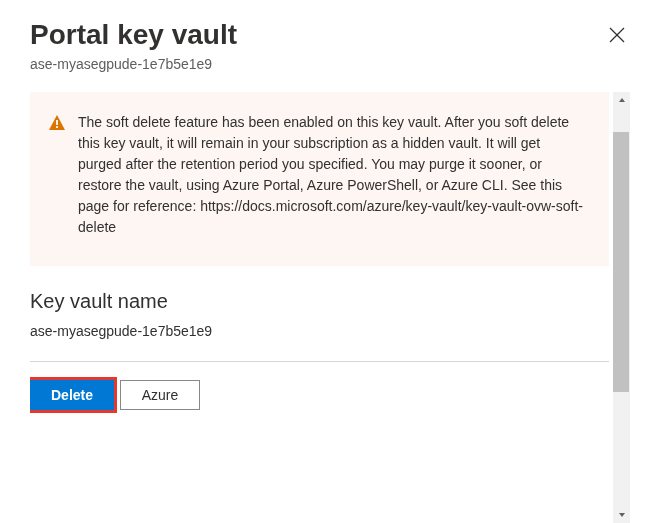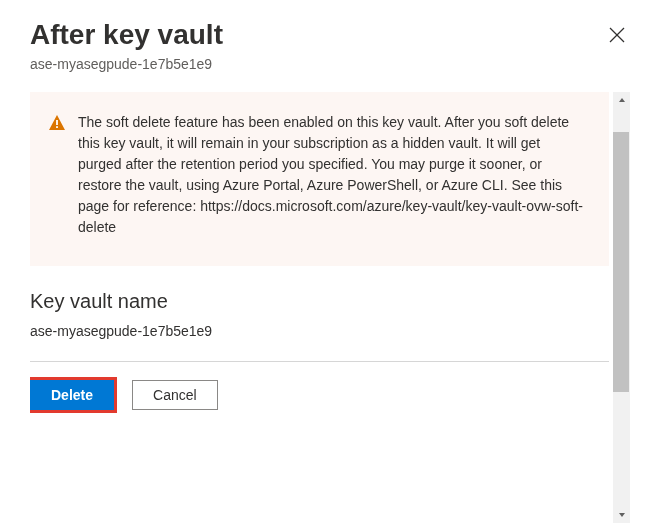--- a/index.html
+++ b/index.html
@@ -110,21 +110,21 @@
       color: #323130;
       margin-bottom: 22px;
     }
     .divider {
       border: none;
       border-top: 1px solid #d6d6d6;
       margin-bottom: 18px;
     }
     .footer {
       display: flex;
-      gap: 18px;
+      gap: 6px;
       padding-bottom: 14px;
       padding-top: 0;
     }
     .btn {
       font-family: inherit;
       font-size: 14px;
       padding: 6px 20px;
       cursor: pointer;
       min-width: 80px;
     }
@@ -140,21 +140,21 @@
       background: #ffffff;
       color: #323130;
       border: 1px solid #8a8886;
     }
   </style>
 </head>
 <body>
 
 <div class="panel">
   <div class="header">
-    <h1 class="title">After key vault</h1>
+    <h1 class="title">Portal key vault</h1>
     <button class="close-btn">
       <span>
         <svg width="18" height="18" viewBox="0 0 18 18">
           <line x1="2" y1="2" x2="16" y2="16" stroke="#323130" stroke-width="1.2"></line>
           <line x1="16" y1="2" x2="2" y2="16" stroke="#323130" stroke-width="1.2"></line>
         </svg>
       </span>
     </button>
   </div>
   <div class="subtitle">ase-myasegpude-1e7b5e1e9</div>
@@ -172,21 +172,21 @@
         <div class="warning-text">The soft delete feature has been enabled on this key vault. After you soft delete this key vault, it will remain in your subscription as a hidden vault. It will get purged after the retention period you specified. You may purge it sooner, or restore the vault, using Azure Portal, Azure PowerShell, or Azure CLI. See this page for reference: https://docs.microsoft.com/azure/key-vault/key-vault-ovw-soft-delete</div>
       </div>
 
       <div class="field-label">Key vault name</div>
       <div class="field-value">ase-myasegpude-1e7b5e1e9</div>
 
       <hr class="divider">
 
       <div class="footer">
         <button class="btn btn-primary">Delete</button>
-        <button class="btn btn-secondary">Cancel</button>
+        <button class="btn btn-secondary">Azure</button>
       </div>
     </div>
 
     <div class="scrollbar-track">
       <div class="scrollbar-arrow top">
         <svg width="10" height="10" viewBox="0 0 10 10">
             <path d="M5 3 L8 7 L2 7 Z" fill="#606060"></path>
           </svg>
       </div>
       <div class="scrollbar-thumb"></div>

